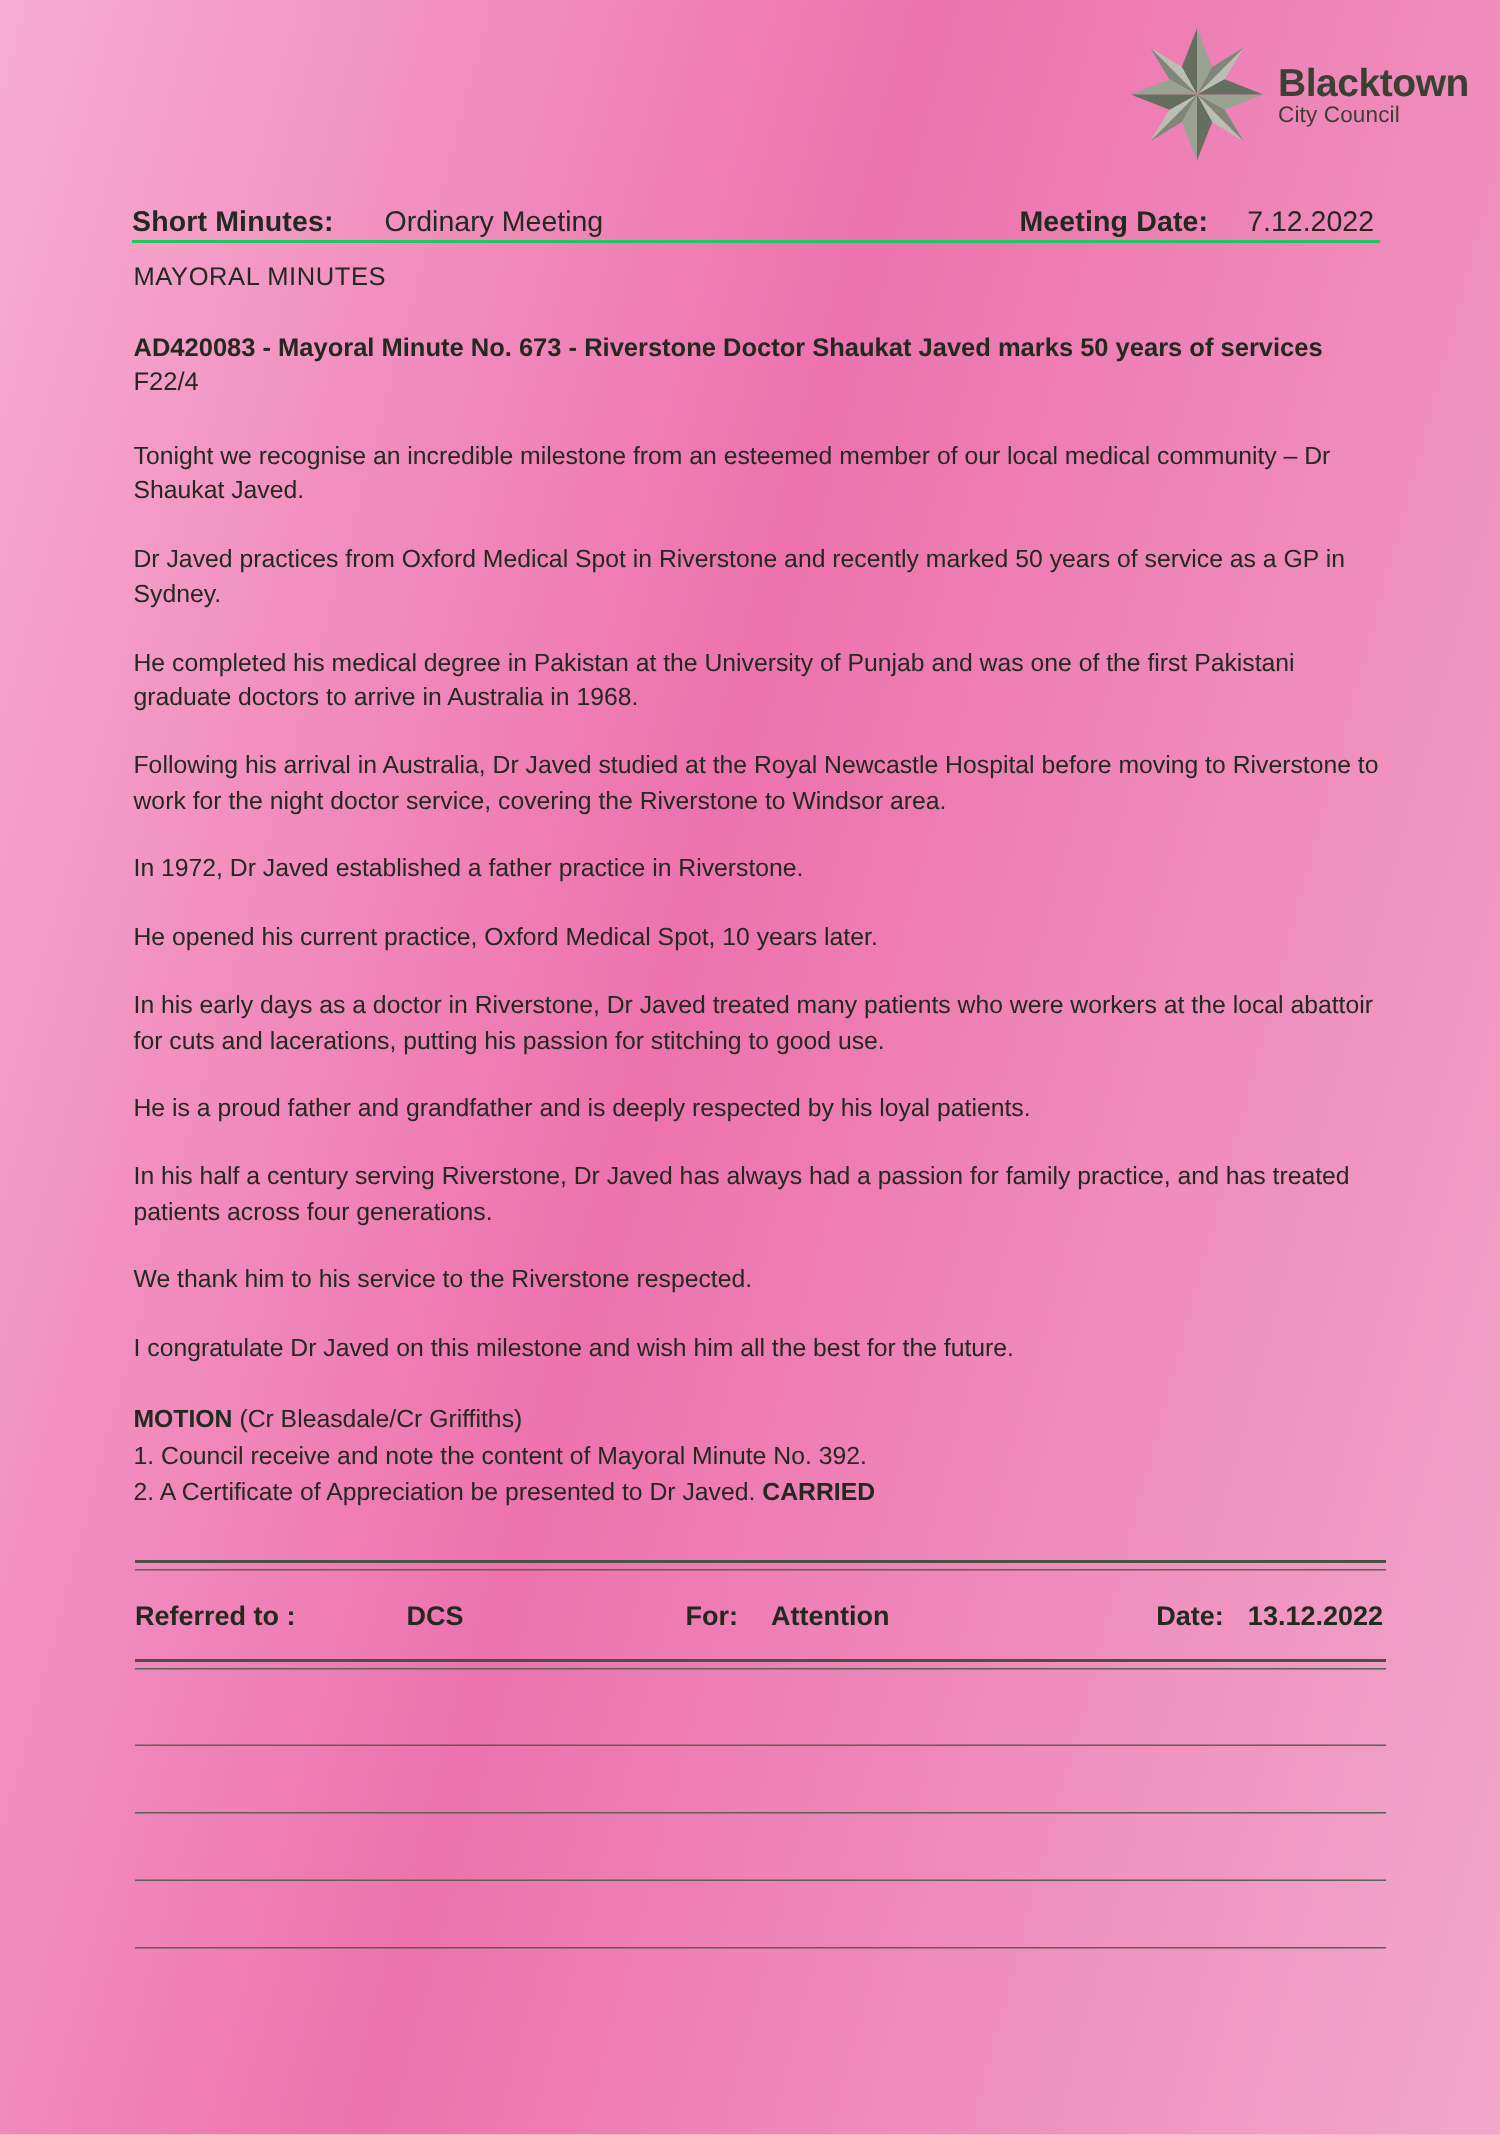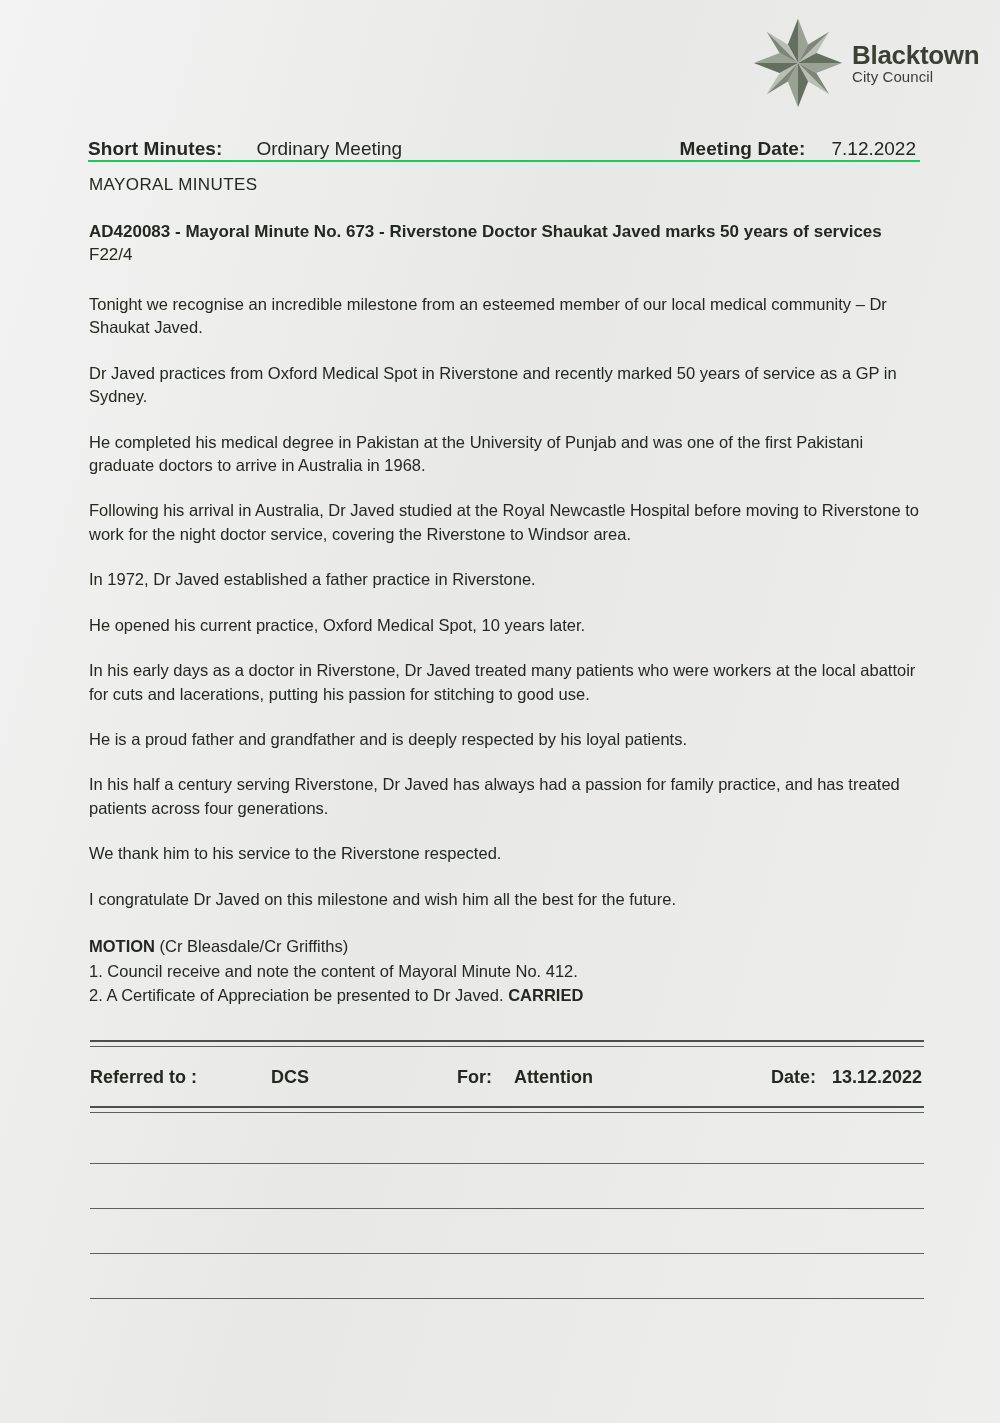--- a/index.html
+++ b/index.html
@@ -4,21 +4,21 @@
 <style>
   html, body {
     margin: 0;
     padding: 0;
     background: #ffffff;
   }
   .page {
     position: relative;
     width: 1000px;
     height: 1423px;
-    background: #e5e5e5;
+    background: #ec4899;
     font-family: "Liberation Sans", sans-serif;
     color: #23291f;
     overflow: hidden;
   }
   
   .page::before {
     content: "";
     position: absolute;
     inset: 0;
     background:
@@ -220,21 +220,21 @@
     <p class="para">We thank him to his service to the Riverstone respected.</p>
     <p class="para">I congratulate Dr Javed on this milestone and wish him all the best for the future.</p>
 
     <div class="motion-block">
       <div class="motion-head">
         <span class="mword">MOTION</span>
         <span>(Cr Bleasdale/Cr Griffiths)</span>
       </div>
       <div class="motion-item">
         <span>1.</span>
-        <span>Council receive and note the content of Mayoral Minute No. 412.</span>
+        <span>Council receive and note the content of Mayoral Minute No. 392.</span>
       </div>
       <div class="motion-item">
         <span>2.</span>
         <span>A Certificate of Appreciation be presented to Dr Javed.</span>
         <span class="carried">CARRIED</span>
       </div>
     </div>
 
   </div>
 

